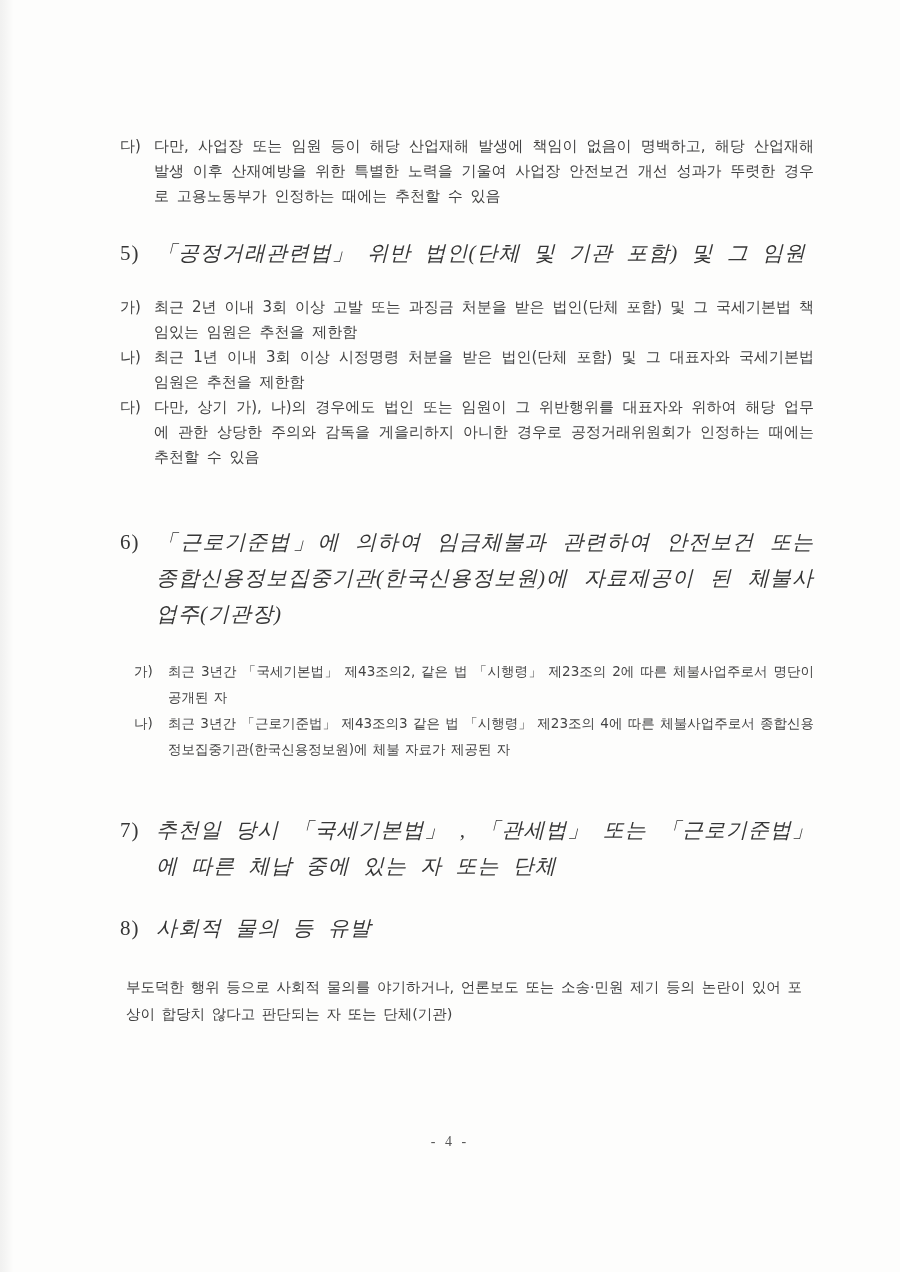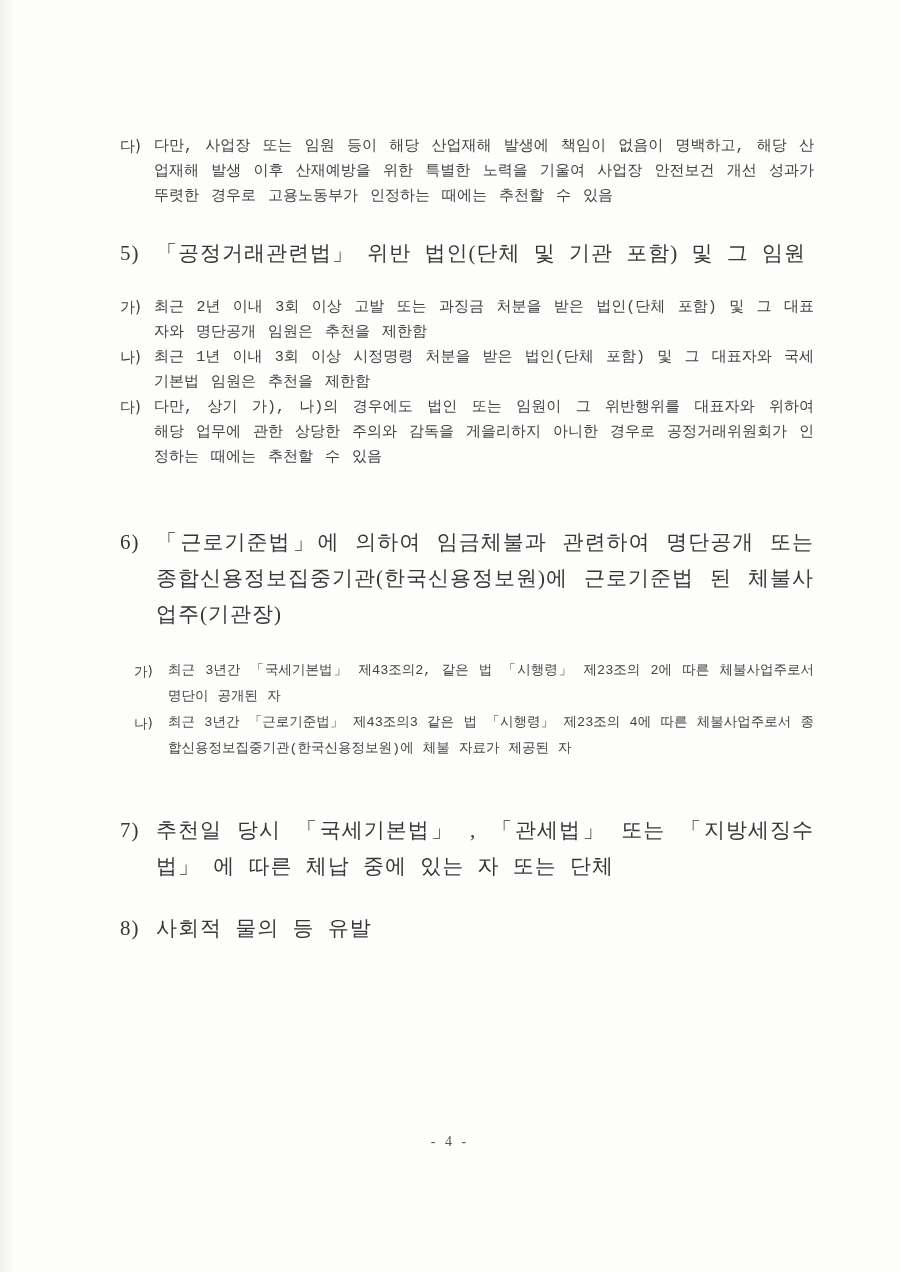--- a/index.html
+++ b/index.html
@@ -40,21 +40,20 @@
     align-items: flex-start;
   }
   .hang .lbl {
     flex: 0 0 34px;
     white-space: nowrap;
   }
   .hang .txt {
     flex: 1;
     text-align: justify;
     word-break: break-all;
-    font-family: Liberation Mono, monospace;
   }
 
   .body-text {
     font-size: 15px;
     line-height: 25px;
     word-spacing: 3px;
     color: #414141;
   }
 
   
@@ -69,20 +68,21 @@
     word-spacing: 7px;
   }
   .section-head .num {
     flex: 0 0 36px;
     white-space: nowrap;
   }
   .section-head .ttl {
     flex: 1;
     text-align: justify;
     word-break: break-all;
+    font-style: italic;
   }
 
   .sub-list {
     margin-top: 24px;
   }
   .sub-list .hang + .hang {
     margin-top: 0;
   }
 
   .small-items {
@@ -135,53 +135,54 @@
       <span class="txt">다만, 사업장 또는 임원 등이 해당 산업재해 발생에 책임이 없음이 명백하고, 해당 산업재해 발생 이후 산재예방을 위한 특별한 노력을 기울여 사업장 안전보건 개선 성과가 뚜렷한 경우로 고용노동부가 인정하는 때에는 추천할 수 있음</span>
     </div>
 
     <div class="section-head sec5-head">
       <span class="num">5)</span>
       <span class="ttl">「공정거래관련법」 위반 법인(단체 및 기관 포함) 및 그 임원</span>
     </div>
     <div class="sub-list body-text">
       <div class="hang">
         <span class="lbl">가)</span>
-        <span class="txt">최근 2년 이내 3회 이상 고발 또는 과징금 처분을 받은 법인(단체 포함) 및 그 대표자와 명단공개 임원은 추천을 제한함</span>
+        <span class="txt">최근 2년 이내 3회 이상 고발 또는 과징금 처분을 받은 법인(단체 포함) 및 그 국세기본법 책임있는 임원은 추천을 제한함</span>
       </div>
       <div class="hang">
         <span class="lbl">나)</span>
         <span class="txt">최근 1년 이내 3회 이상 시정명령 처분을 받은 법인(단체 포함) 및 그 대표자와 국세기본법 임원은 추천을 제한함</span>
       </div>
       <div class="hang">
         <span class="lbl">다)</span>
         <span class="txt">다만, 상기 가), 나)의 경우에도 법인 또는 임원이 그 위반행위를 대표자와 위하여 해당 업무에 관한 상당한 주의와 감독을 게을리하지 아니한 경우로 공정거래위원회가 인정하는 때에는 추천할 수 있음</span>
       </div>
     </div>
 
     <div class="section-head sec6-head">
       <span class="num">6)</span>
-      <span class="ttl">「근로기준법」에 의하여 임금체불과 관련하여 명단공개 또는 종합신용정보집중기관(한국신용정보원)에 근로기준법 된 체불사업주(기관장)</span>
+      <span class="ttl">「근로기준법」에 의하여 임금체불과 관련하여 안전보건 또는 종합신용정보집중기관(한국신용정보원)에 자료제공이 된 체불사업주(기관장)</span>
     </div>
     <div class="sub-list small-items sec6-items">
       <div class="hang">
         <span class="lbl">가)</span>
         <span class="txt">최근 3년간 「국세기본법」 제43조의2, 같은 법 「시행령」 제23조의 2에 따른 체불사업주로서 명단이 공개된 자</span>
       </div>
       <div class="hang">
         <span class="lbl">나)</span>
         <span class="txt">최근 3년간 「근로기준법」 제43조의3 같은 법 「시행령」 제23조의 4에 따른 체불사업주로서 종합신용정보집중기관(한국신용정보원)에 체불 자료가 제공된 자</span>
       </div>
     </div>
 
     <div class="section-head sec7-head">
       <span class="num">7)</span>
-      <span class="ttl">추천일 당시 「국세기본법」 , 「관세법」 또는 「지방세징수법」 에 따른 체납 중에 있는 자 또는 단체</span>
+      <span class="ttl">추천일 당시 「국세기본법」 , 「관세법」 또는 「근로기준법」 에 따른 체납 중에 있는 자 또는 단체</span>
     </div>
 
     <div class="section-head sec8-head">
       <span class="num">8)</span>
       <span class="ttl">사회적 물의 등 유발</span>
     </div>
+    <div class="misconduct">부도덕한 행위 등으로 사회적 물의를 야기하거나, 언론보도 또는 소송·민원 제기 등의 논란이 있어 포상이 합당치 않다고 판단되는 자 또는 단체(기관)</div>
 
   </div>
 
   <div class="footer">- 4 -</div>
 </div>
 
 </body></html>

